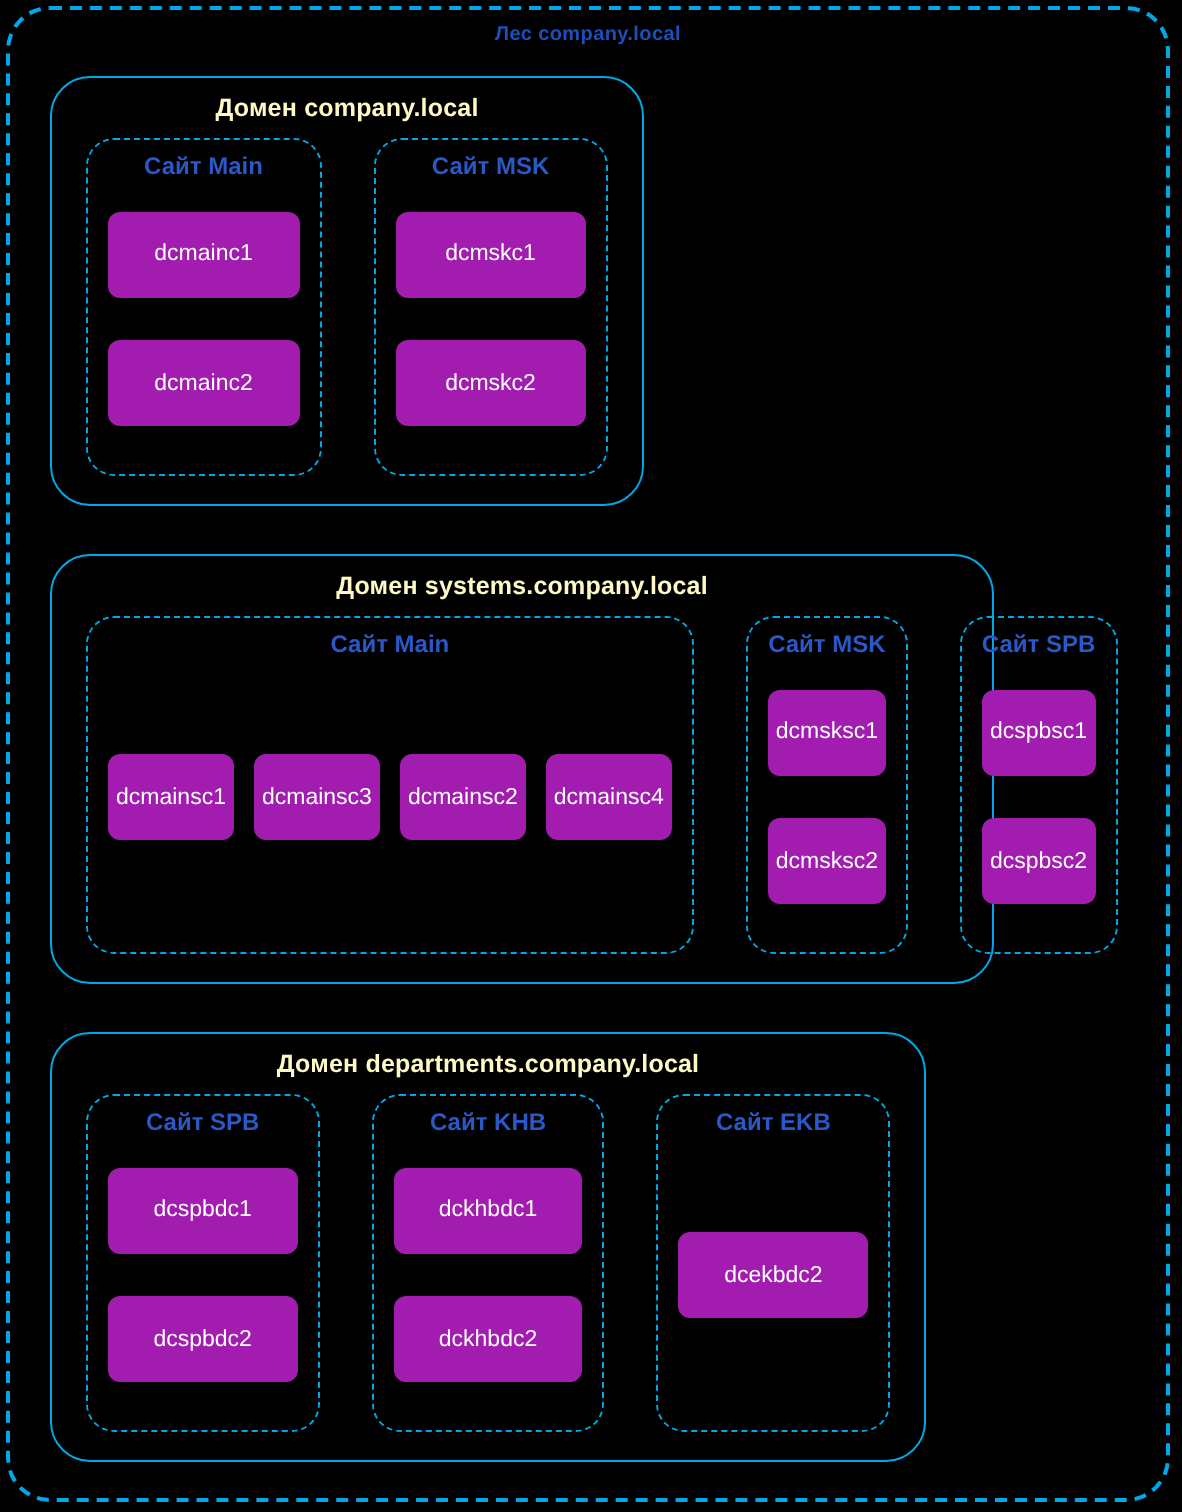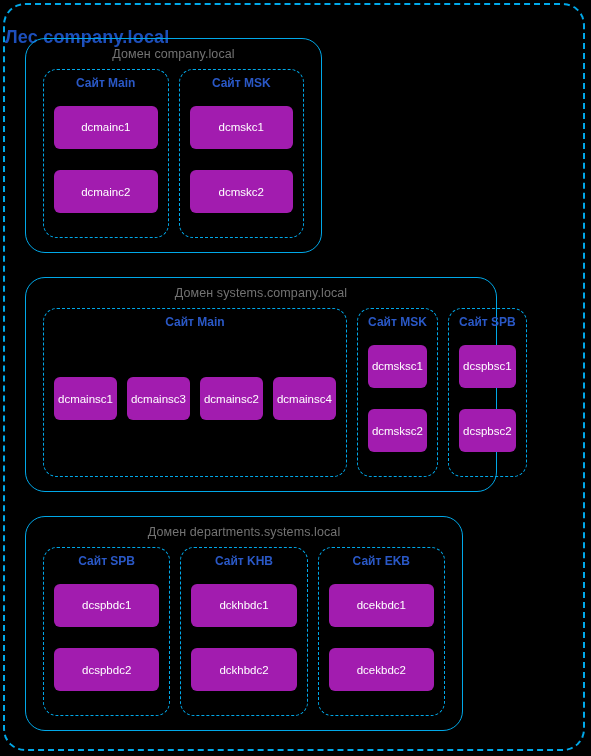--- a/index.html
+++ b/index.html
@@ -30,55 +30,55 @@
     height: 748px;
     box-sizing: border-box;
     border: 2px dashed #00a8e8;
     border-radius: 22px;
   }
   .forest-title {
     position: absolute;
     top: 7px;
     left: 0;
     width: 100%;
+    text-align: center;
     color: #1d4fbb;
-    font-size: 18px;
+    font-size: 10px;
     font-weight: bold;
     letter-spacing: .2px;
-    margin-top: 15px;
   }
 
   
   .domain {
     position: absolute;
     box-sizing: border-box;
     border: 1.6px solid #00a8e8;
     border-radius: 20px;
     background: transparent;
   }
   .domain-title {
     position: absolute;
     top: 8px;
     left: 0;
     width: 100%;
     text-align: center;
-    color: #737373;
+    color: #fef9c3;
     font-size: 12.5px;
-    font-weight: normal;
+    font-weight: bold;
     letter-spacing: .1px;
   }
   .domain-body {
     position: absolute;
     left: 17px;
     right: 17px;
     top: 30px;
     bottom: 14px;
     display: flex;
     flex-direction: row;
-    gap: 10px;
+    gap: 26px;
     align-items: stretch;
   }
 
   
   .site {
     box-sizing: border-box;
     border: 1.5px dashed #00a8e8;
     border-radius: 14px;
     position: relative;
     padding: 24px 10px 12px 10px;
@@ -192,21 +192,21 @@
         <div class="site-grid cols-1">
           <div class="node">dcspbsc1</div>
           <div class="node">dcspbsc2</div>
         </div>
       </div>
 
     </div>
   </div>
 
   <div class="domain" id="domain-3">
-    <div class="domain-title">Домен departments.systems.local</div>
+    <div class="domain-title">Домен departments.company.local</div>
     <div class="domain-body">
 
       <div class="site">
         <div class="site-title">Сайт SPB</div>
         <div class="site-grid cols-1">
           <div class="node">dcspbdc1</div>
           <div class="node">dcspbdc2</div>
         </div>
       </div>
 
@@ -214,21 +214,20 @@
         <div class="site-title">Сайт KHB</div>
         <div class="site-grid cols-1">
           <div class="node">dckhbdc1</div>
           <div class="node">dckhbdc2</div>
         </div>
       </div>
 
       <div class="site">
         <div class="site-title">Сайт EKB</div>
         <div class="site-grid cols-1">
-          <div class="node">dcekbdc1</div>
           <div class="node">dcekbdc2</div>
         </div>
       </div>
 
     </div>
   </div>
 
 </div>
 
 </body></html>

